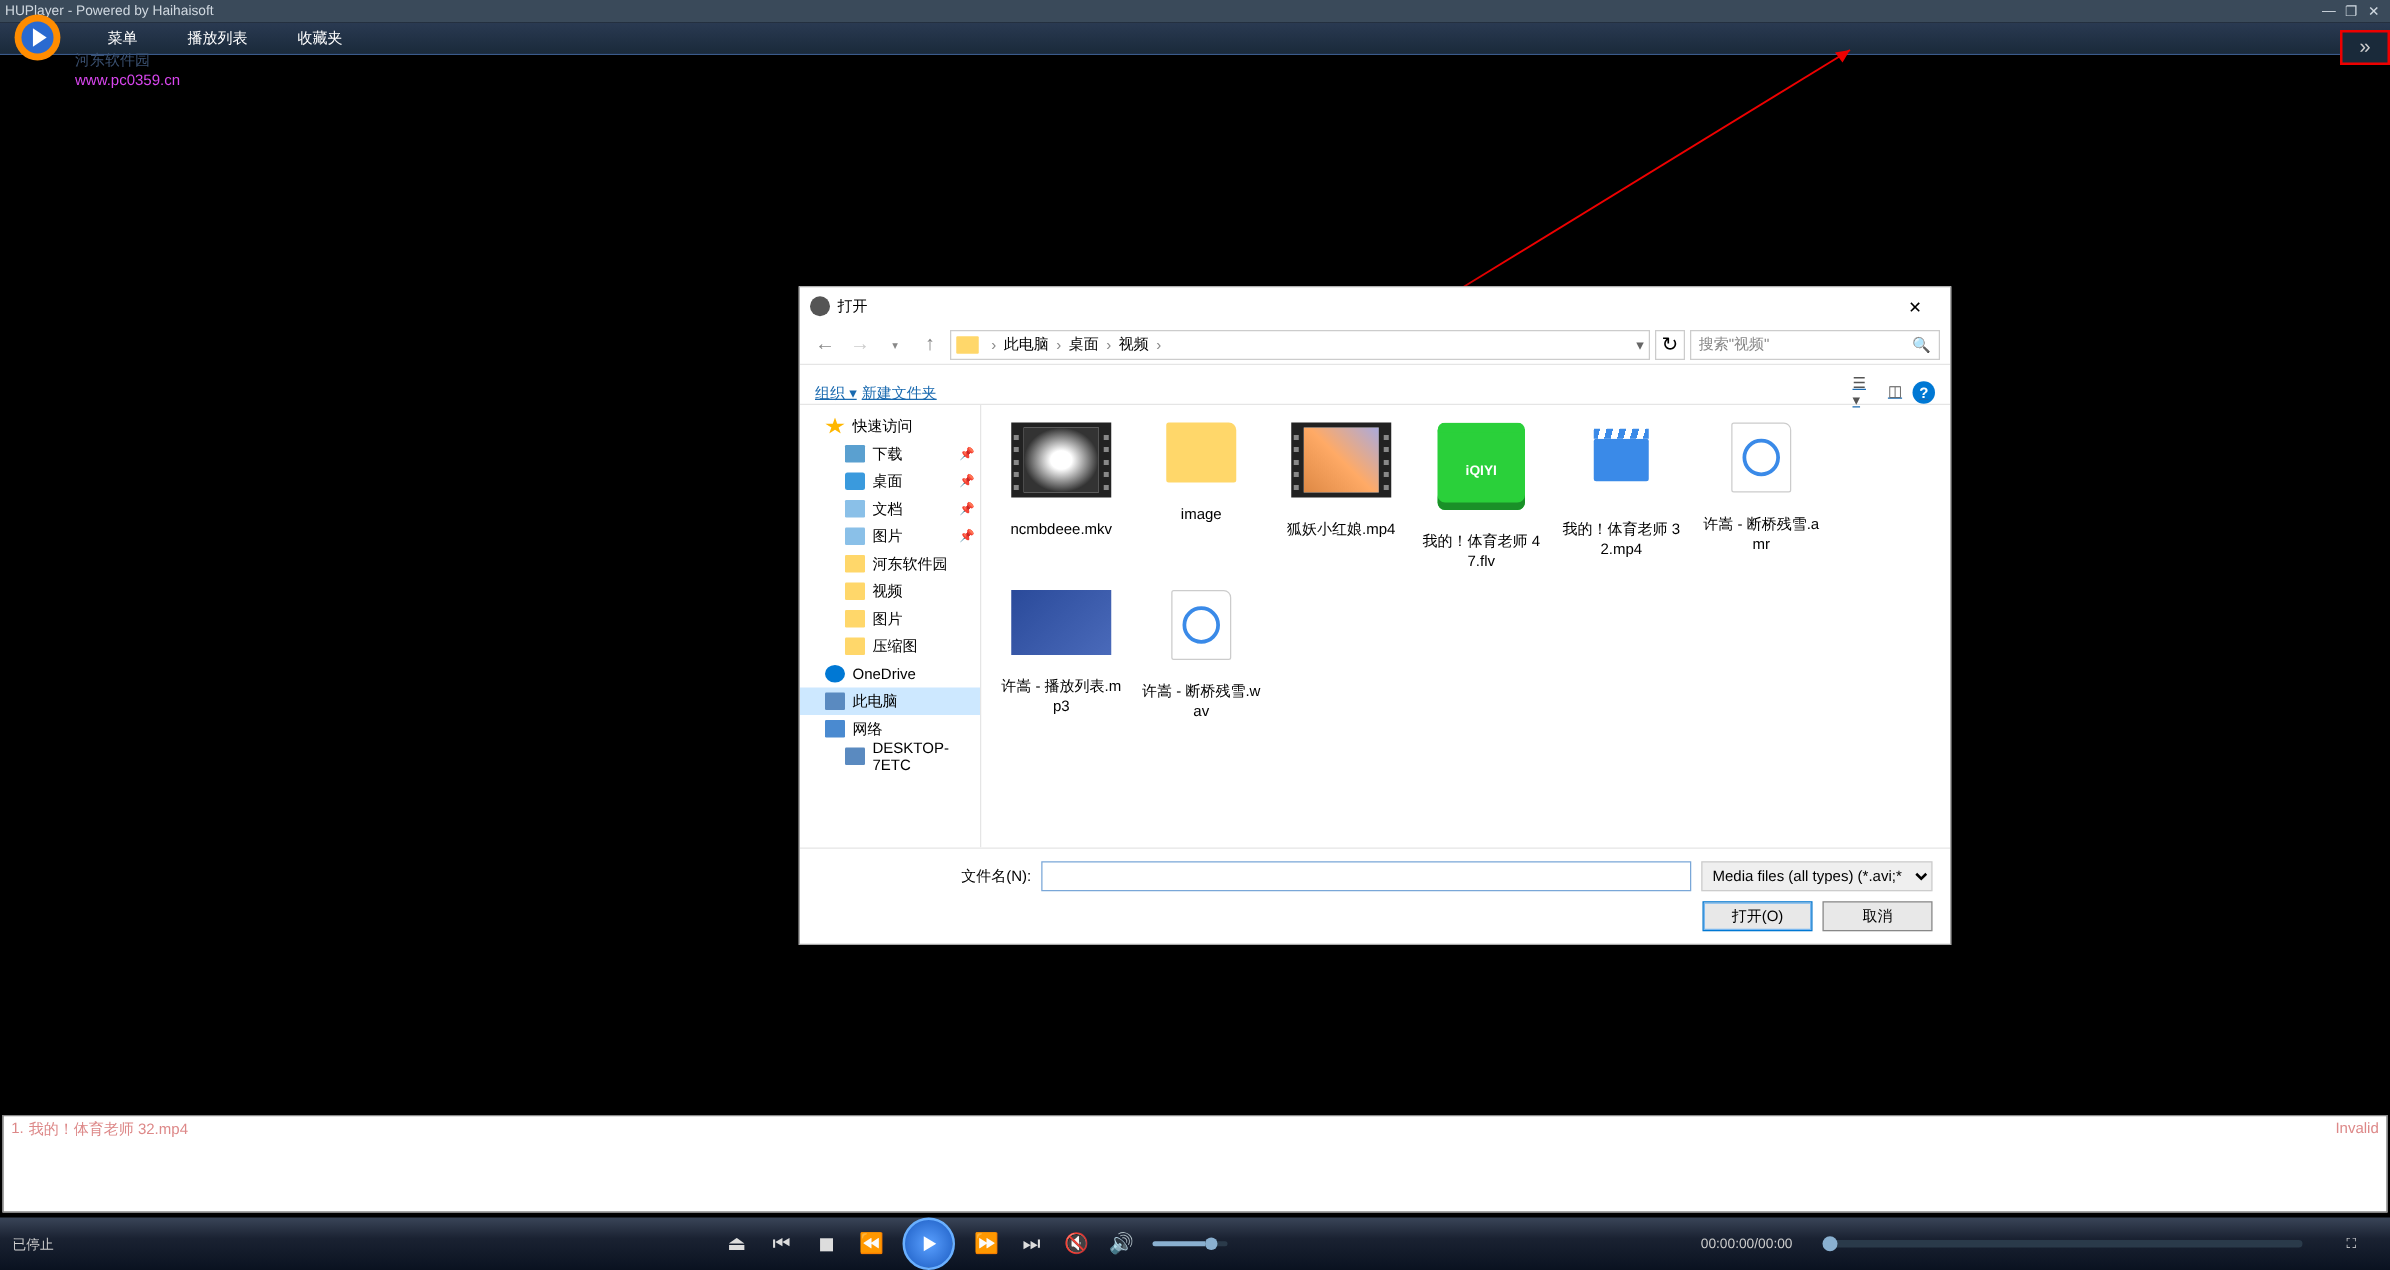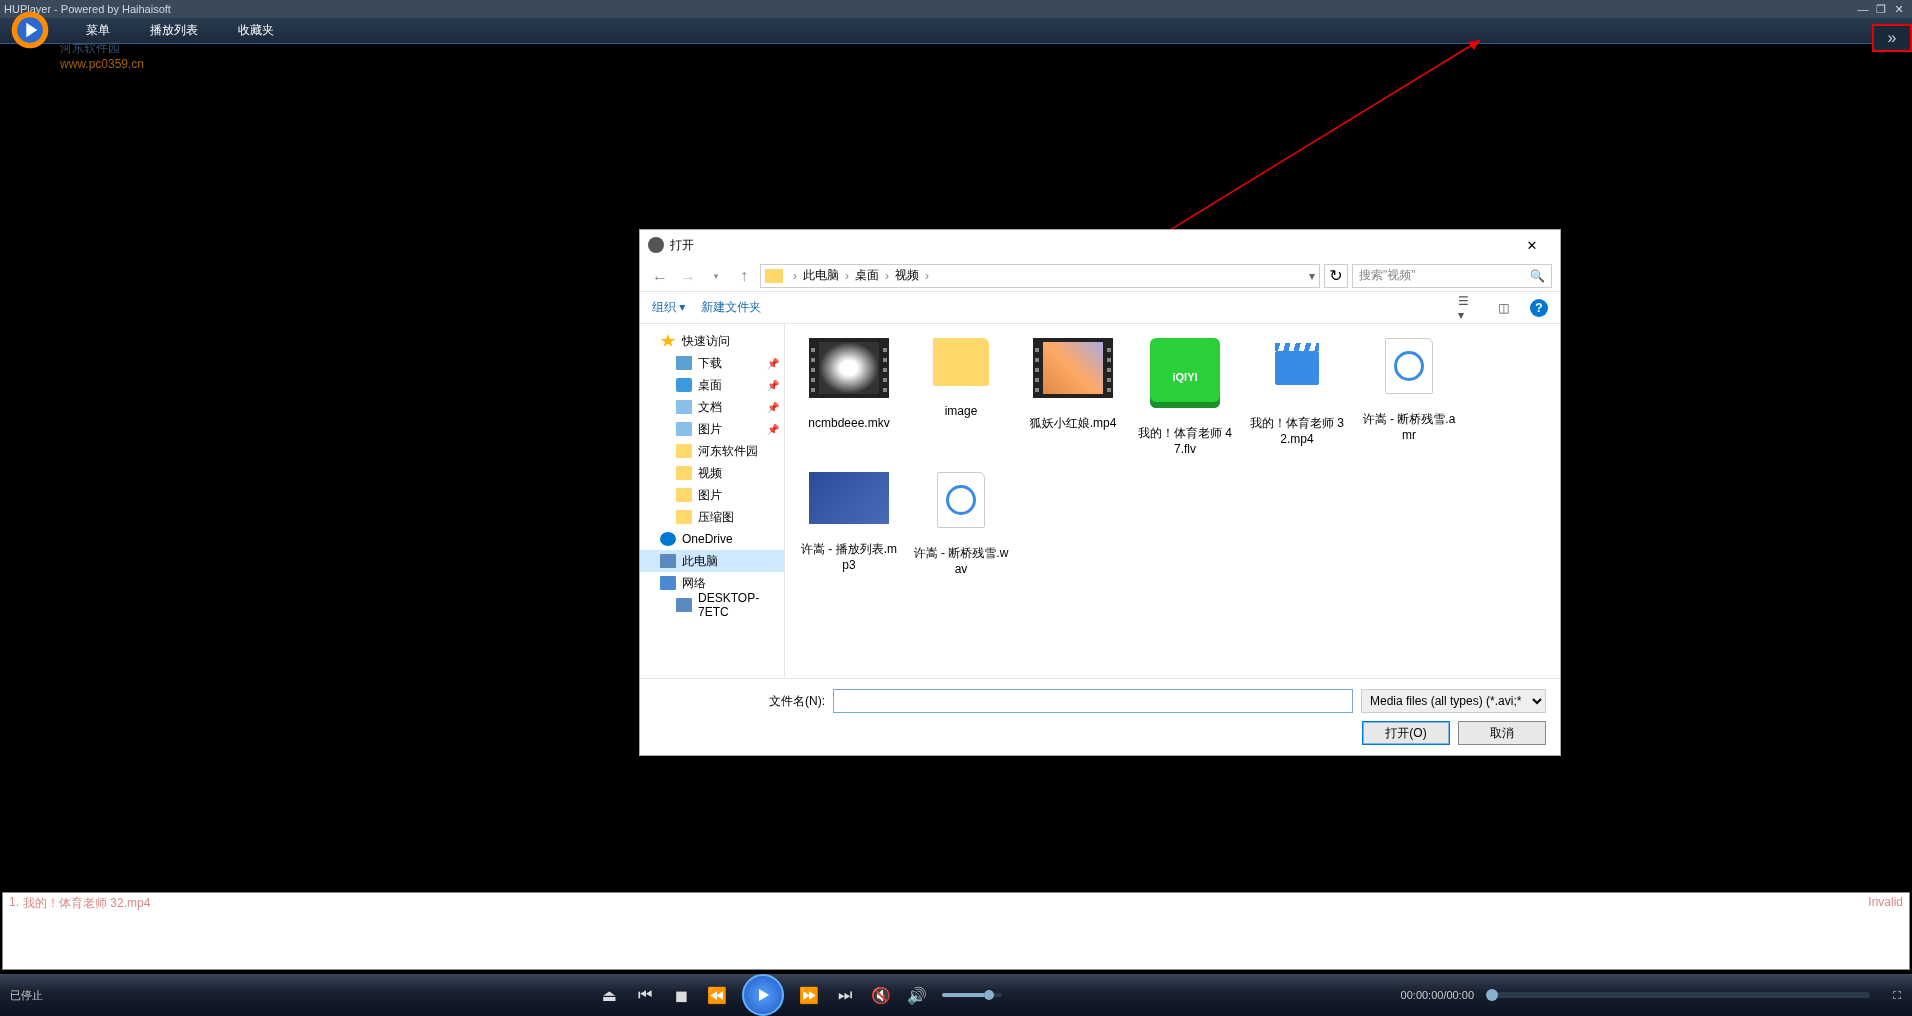--- a/index.html
+++ b/index.html
@@ -31,21 +31,21 @@
 .playlistbar .closex { position: absolute; left: -2px; top: -8px; width: 10px; height: 10px; font-size: 9px; color: #000; }
 .playlistbar .row { display: flex; padding: 2px 6px; font-size: 12px; color: #d88; }
 .playlistbar .row .fill { flex: 1; }
 
 
 .controlbar { position: absolute; left: 0; right: 0; bottom: 0; height: 42px; background: linear-gradient(#3a4558, #1a2232 40%, #0a1220); display: flex; align-items: center; }
 .controlbar .status { color: #ccc; font-size: 11px; padding: 0 10px; width: 200px; }
 .controlbar .center { flex: 1; display: flex; align-items: center; justify-content: center; gap: 14px; }
 .controlbar .ctrlbtn { width: 22px; height: 22px; color: #ddd; display: flex; align-items: center; justify-content: center; cursor: pointer; }
 .controlbar .playbtn { width: 42px; height: 42px; border-radius: 50%; background: radial-gradient(#5aa0ff, #1a5ac0); border: 2px solid #6ab0ff; display: flex; align-items: center; justify-content: center; cursor: pointer; }
-.controlbar .right { display: flex; align-items: center; gap: 16px; padding-right: 4px; color: #ccc; font-size: 11px; text-align: center; }
+.controlbar .right { display: flex; align-items: center; gap: 28px; padding-right: 20px; color: #ccc; font-size: 11px; text-align: center; }
 .controlbar .seekbar { width: 380px; height: 6px; background: #2a3a4a; border-radius: 3px; position: relative; }
 .controlbar .seekbar::before { content: ''; position: absolute; left: -4px; top: -3px; width: 12px; height: 12px; border-radius: 50%; background: #8ab0d0; }
 .controlbar .volbar { width: 60px; height: 4px; background: linear-gradient(90deg, #8ab0d0 70%, #2a3a4a 70%); border-radius: 2px; position: relative; }
 .controlbar .volbar::after { content: ''; position: absolute; left: 70%; top: -3px; width: 10px; height: 10px; border-radius: 50%; background: #8ab0d0; }
 
 
 .filedialog { position: absolute; left: 627px; top: 229px; width: 922px; height: 527px; background: #fff; border: 1px solid #aaa; box-shadow: 0 4px 20px rgba(0,0,0,0.5); z-index: 100; display: flex; flex-direction: column; margin-left: 12px; }
 .fd-title { height: 30px; display: flex; align-items: center; padding: 0 8px; font-size: 12px; background: #fff; }
 .fd-title .icon { width: 16px; height: 16px; margin-right: 6px; background: #555; border-radius: 50%; }
 .fd-title .spacer { flex: 1; }
@@ -54,21 +54,21 @@
 .fd-nav { height: 32px; display: flex; align-items: center; padding: 0 8px; gap: 4px; border-bottom: 1px solid #e5e5e5; }
 .fd-nav .navbtn { width: 24px; height: 24px; display: flex; align-items: center; justify-content: center; color: #888; cursor: pointer; }
 .fd-nav .breadcrumb { flex: 1; height: 24px; border: 1px solid #ccc; display: flex; align-items: center; padding: 0 4px; font-size: 12px; gap: 2px; }
 .fd-nav .breadcrumb .folder-ico { width: 18px; height: 14px; background: #ffd76a; border-radius: 1px; margin-right: 4px; }
 .fd-nav .breadcrumb .sep { color: #888; padding: 0 4px; }
 .fd-nav .breadcrumb .bcdrop { margin-left: auto; color: #666; }
 .fd-nav .refresh { width: 24px; height: 24px; border: 1px solid #ccc; display: flex; align-items: center; justify-content: center; }
 .fd-nav .search { width: 200px; height: 24px; border: 1px solid #ccc; padding: 0 6px; font-size: 12px; color: #888; display: flex; align-items: center; }
 .fd-nav .search .sicon { margin-left: auto; }
 
-.fd-toolbar { height: 32px; display: flex; align-items: center; padding: 0 12px; gap: 16px; font-size: 12px; color: #1a6ab0; border-bottom: 1px solid #e5e5e5; }
+.fd-toolbar { height: 32px; display: flex; align-items: flex-end; padding: 0 12px; gap: 4px; font-size: 12px; color: #1a6ab0; border-bottom: 1px solid #e5e5e5; text-decoration: underline; }
 .fd-toolbar .spacer { flex: 1; }
 .fd-toolbar .tbicon { width: 20px; height: 20px; display: flex; align-items: center; justify-content: center; color: #555; }
 
 .fd-body { flex: 1; display: flex; overflow: hidden; }
 .fd-tree { width: 145px; border-right: 1px solid #e5e5e5; overflow-y: auto; padding: 6px 0; font-size: 12px; }
 .fd-tree .treenode { height: 22px; display: flex; align-items: center; padding: 0 4px 0 20px; gap: 6px; cursor: pointer; }
 .fd-tree .treenode.indent { padding-left: 36px; }
 .fd-tree .treenode.selected { background: #cde8ff; }
 .fd-tree .treenode .pin { margin-left: auto; color: #888; font-size: 10px; }
 .tico { width: 16px; height: 14px; flex-shrink: 0; }
@@ -129,21 +129,21 @@
     <circle cx="24" cy="24" r="14" fill="#2a6ad0"></circle>
     <path d="M20 16 L20 32 L32 24 Z" fill="#fff"></path>
   </svg>
   <span class="menuitem">菜单</span>
   <span class="menuitem">播放列表</span>
   <span class="menuitem">收藏夹</span>
 </div>
 
 <div class="watermark">
   <div style="color:#3a5070">河东软件园</div>
-  <div style="color:#a16207">www.pc0359.cn</div>
+  <div style="color:#d946ef">www.pc0359.cn</div>
 </div>
 
 <div class="expandbtn">»</div>
 
 <svg class="arrow-svg" width="330" height="230">
   <line x1="0" y1="200" x2="310" y2="10" stroke="#e00" stroke-width="1.5"></line>
   <polygon points="310,10 298,12 304,20" fill="#e00"></polygon>
 </svg>
 
 <div class="videoarea"></div>

